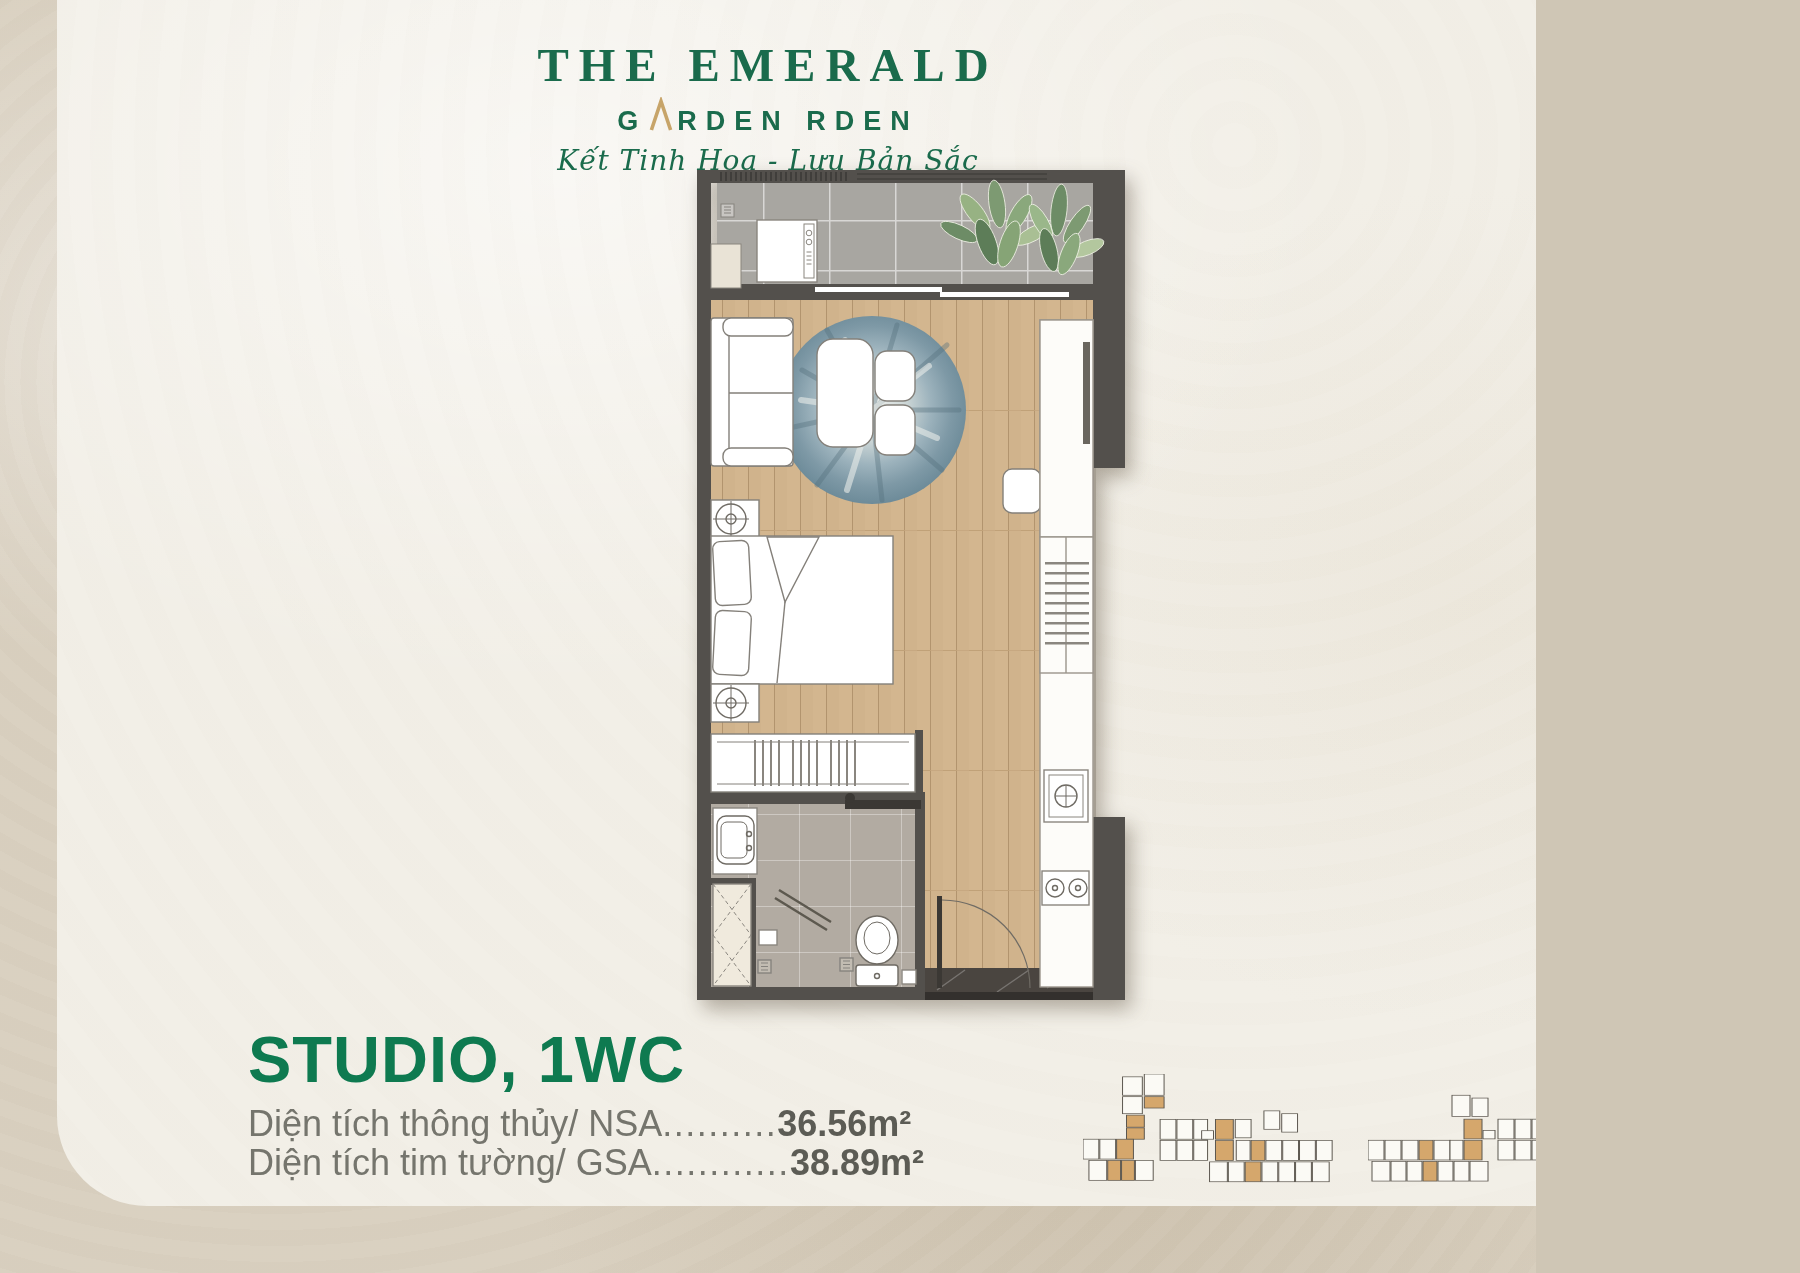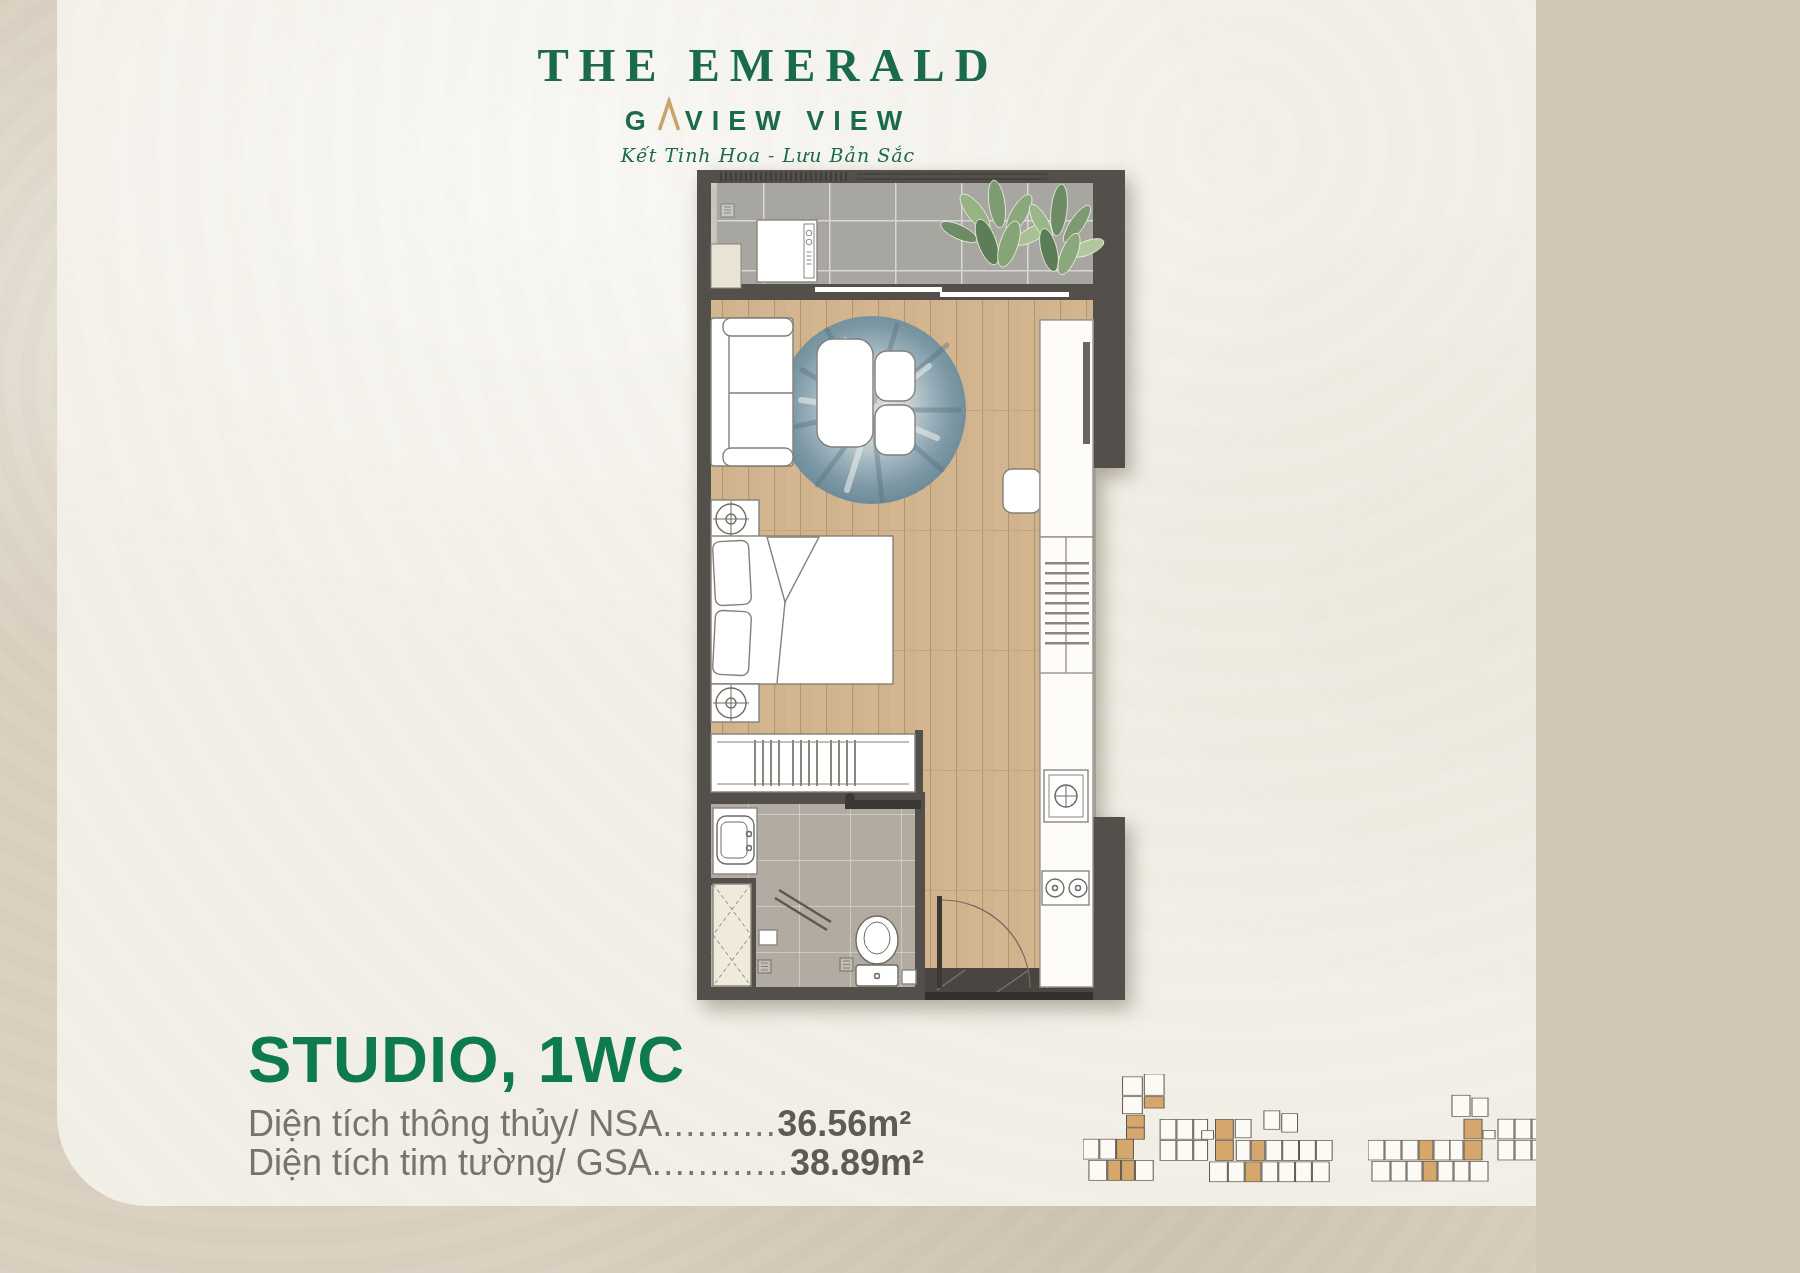--- a/index.html
+++ b/index.html
@@ -19,21 +19,21 @@
       #f2efe7;
     z-index:1;}
   .card::after{content:"";position:absolute;inset:0;border-radius:90px;pointer-events:none;opacity:.4;
     background:repeating-radial-gradient(circle at 70% 20%, rgba(255,255,255,.05) 0 22px, rgba(150,130,100,.03) 22px 44px);}
   .brand{position:absolute;left:0;top:38px;width:100%;text-align:center;z-index:3;}
   .brand-title{font-family:"Liberation Serif","DejaVu Serif",serif;font-weight:700;font-size:47px;
     letter-spacing:10px;color:var(--green,#1a6b4c);}
   .brand-sub{margin-top:5px;display:flex;justify-content:center;align-items:flex-end;
     font-size:27px;font-weight:600;letter-spacing:9px;color:var(--green,#1a6b4c);}
   .brand-sub .tri{display:inline-block;margin:0 4px -1px 2px;}
-  .tagline{margin-top:7px;font-family:"DejaVu Serif",serif;font-style:italic;font-size:19px;
+  .tagline{margin-top:7px;font-family:"DejaVu Serif",serif;font-style:italic;font-size:28px;
     letter-spacing:1px;color:var(--green,#1a6b4c);}
   .plan{position:absolute;left:697px;top:170px;z-index:3;
     filter:drop-shadow(6px 9px 10px rgba(70,58,40,.38));}
   .unit-title{position:absolute;left:248px;top:1022px;z-index:3;
     font-size:65px;font-weight:bold;letter-spacing:1px;color:var(--titleGreen,#0e7a50);}
   .areas{position:absolute;left:248px;top:1104px;z-index:3;font-size:36px;line-height:39px;color:#75756d;}
   .areas .dots{letter-spacing:1.5px;}
   .areas b{color:#5c5c55;}
   .kp{position:absolute;z-index:3;}
   #kp1{left:1083px;top:1074px;}
@@ -45,21 +45,21 @@
 <div class="page">
   <div class="card"></div>
 
   <div class="brand">
     <div class="brand-title">THE EMERALD</div>
     <div class="brand-sub">
       <span>G</span>
         <span class="tri"><svg width="24" height="34" viewBox="0 0 30 40">
             <path d="M3 40 L15 4 L27 40" fill="none" stroke="var(--gold,#c7a469)" stroke-width="4.5"></path>
           </svg></span>
-        <span>VIEW VIEW</span>
+        <span>RDEN RDEN</span>
     </div>
     <div class="tagline">Kết Tinh Hoa - Lưu Bản Sắc</div>
   </div>
 
   <svg class="plan" width="428" height="830" viewBox="0 0 428 830">
     <defs>
       <pattern id="pw" width="26" height="120" patternUnits="userSpaceOnUse">
         <rect width="26" height="120" fill="#d3b68f"></rect>
         <line x1="25.5" y1="0" x2="25.5" y2="120" stroke="#b2946e" stroke-width="1"></line>
         <line x1="0" y1="0.5" x2="26" y2="0.5" stroke="#c0a178" stroke-width="1"></line>

